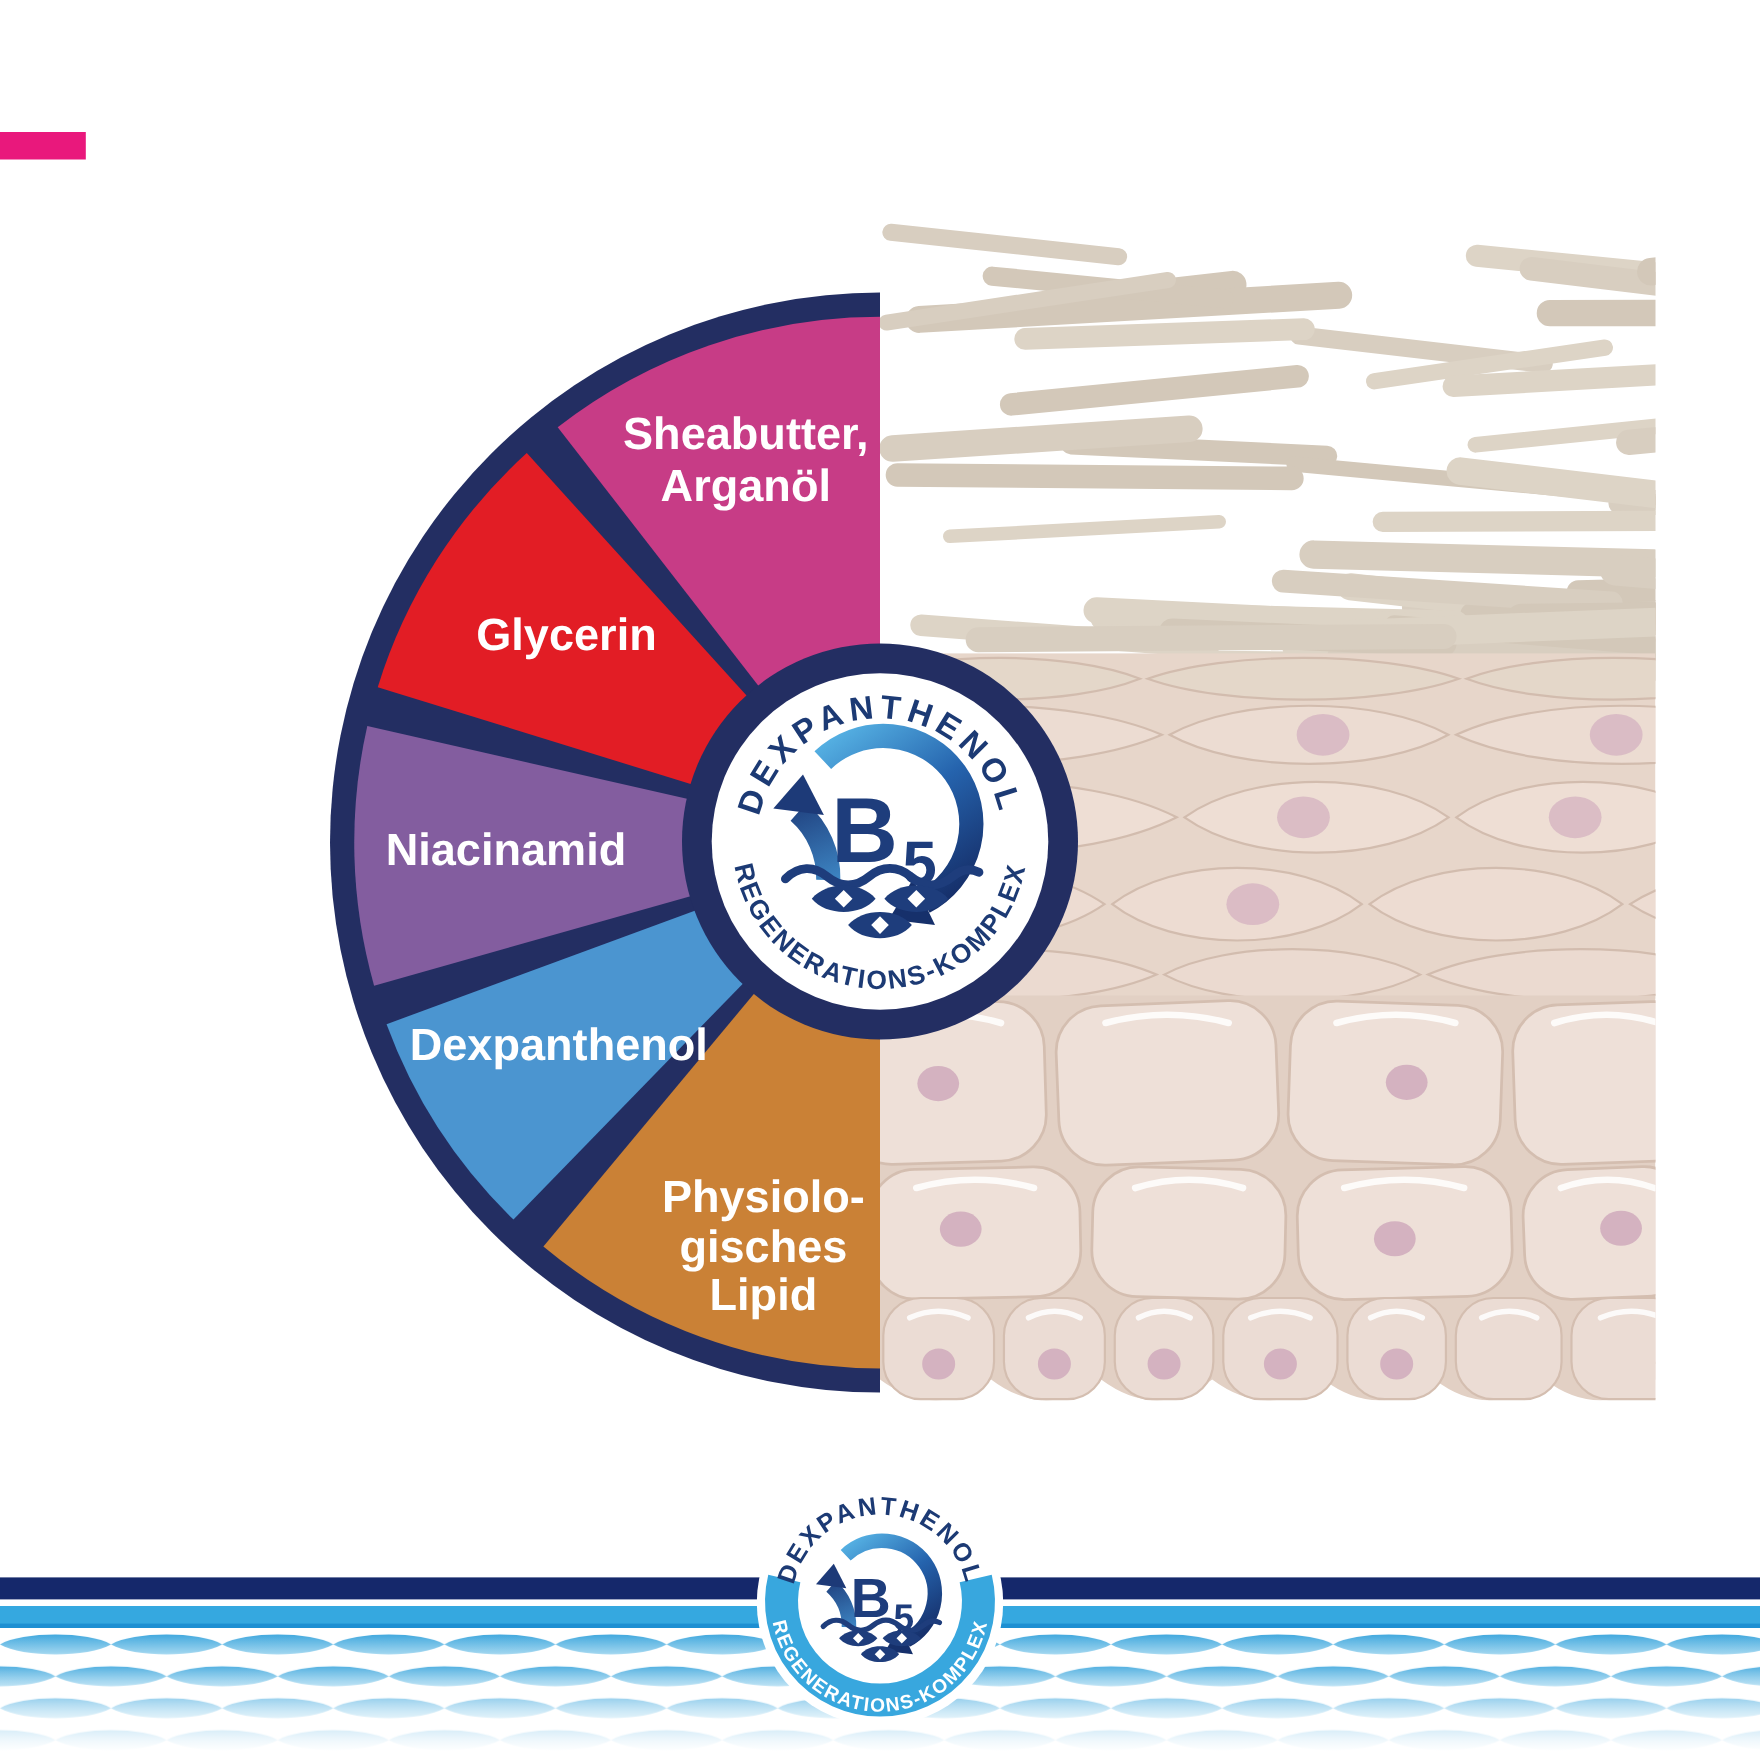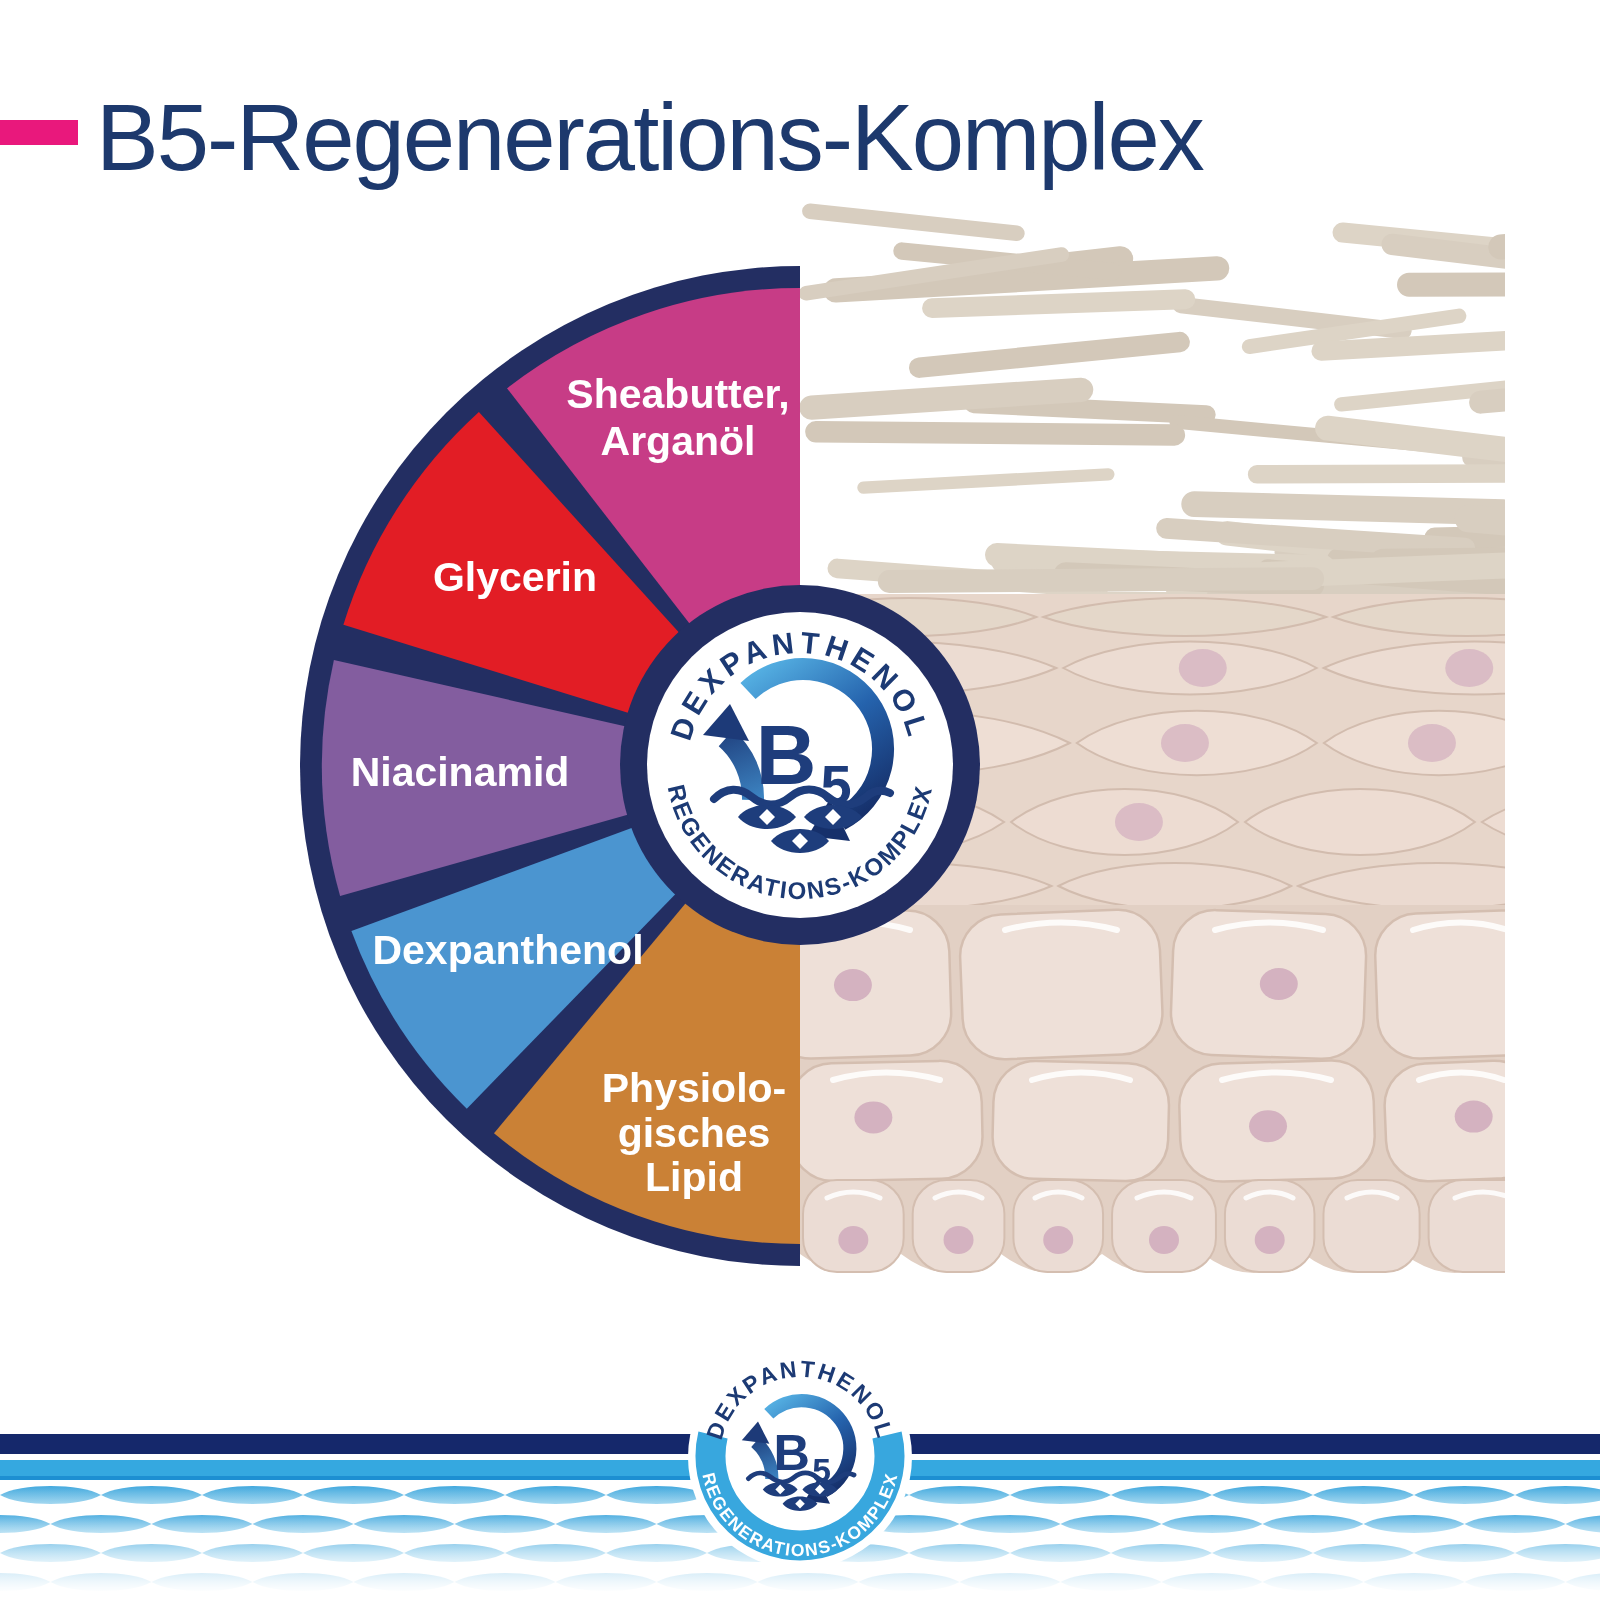--- a/index.html
+++ b/index.html
@@ -263,14 +263,13 @@
         <textPath href="#arcTopF" startOffset="50%">DEXPANTHENOL</textPath>
       </text>
       <text font-size="17.5" font-weight="bold" letter-spacing="1.5" fill="#ffffff" text-anchor="middle">
         <textPath href="#arcBotF" startOffset="50%">REGENERATIONS-KOMPLEX</textPath>
       </text>
       <use href="#b5logo" transform="translate(800,1451) scale(0.6)"></use>
     </g>
   </svg>
 
   <div id="accent-dash"></div>
-  <h1 id="title">B5-Regenerations-Komplex</h1>
 </div>
 
 </body></html>

